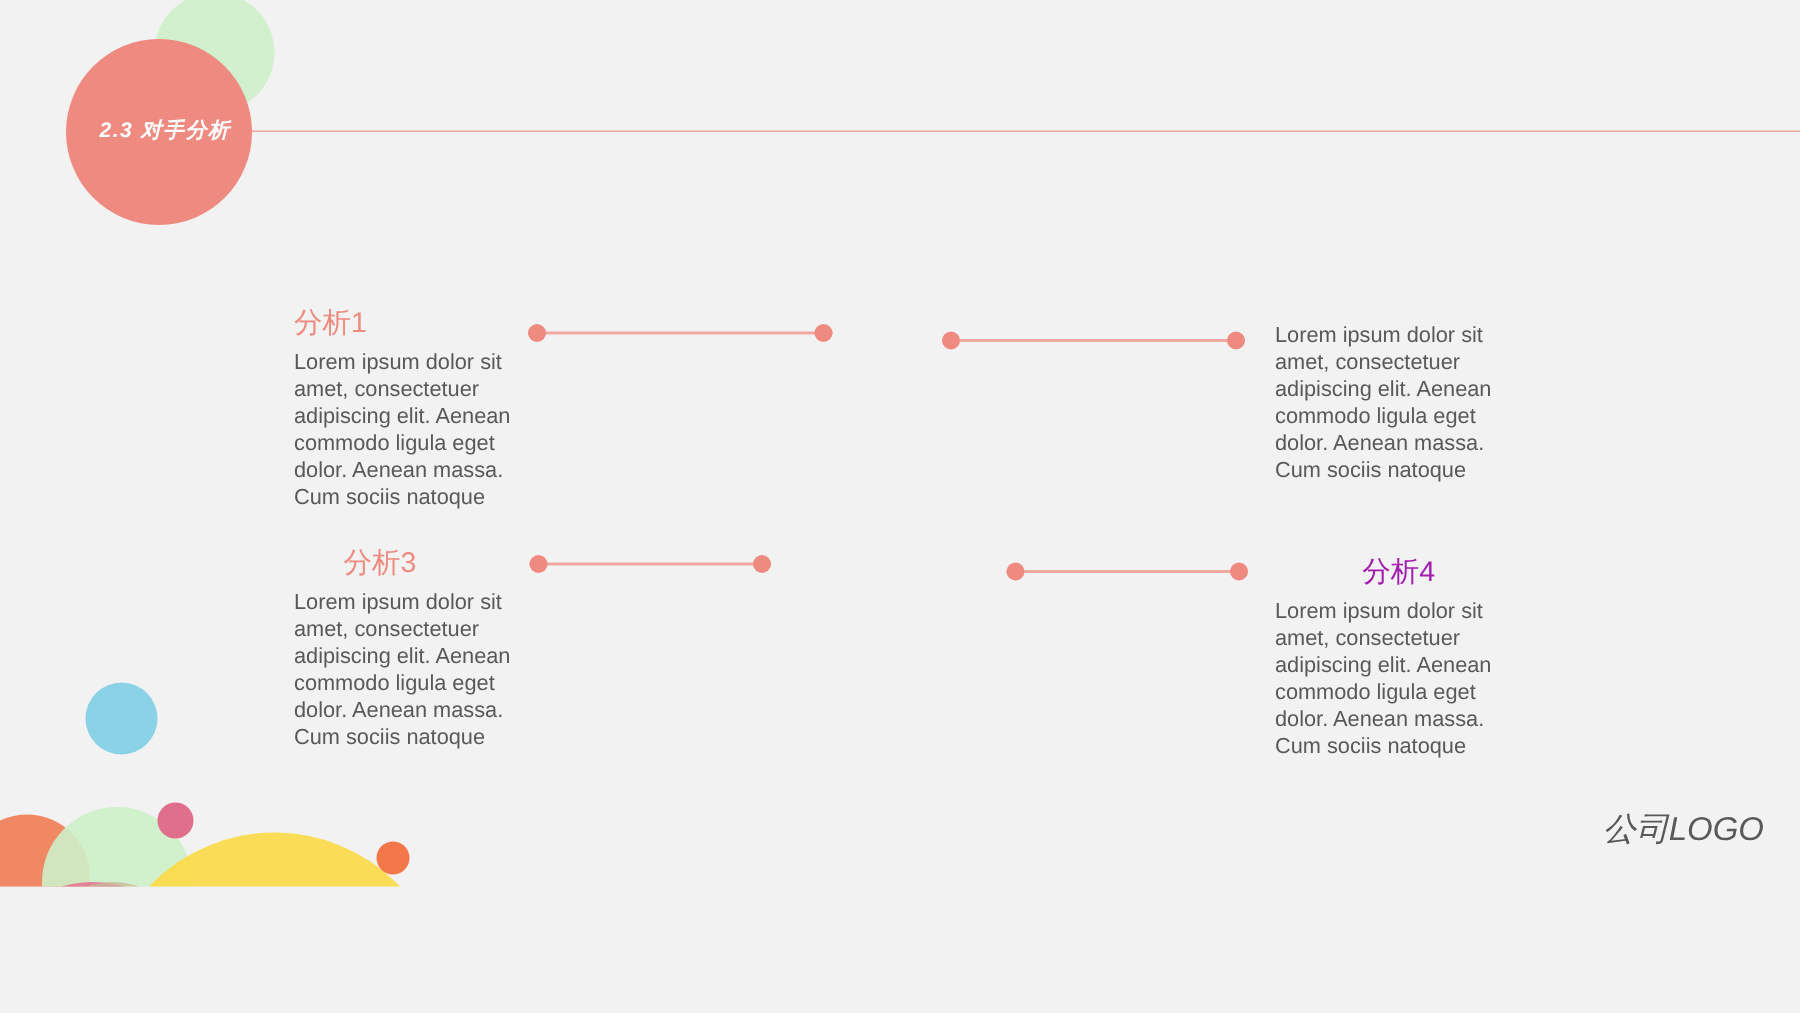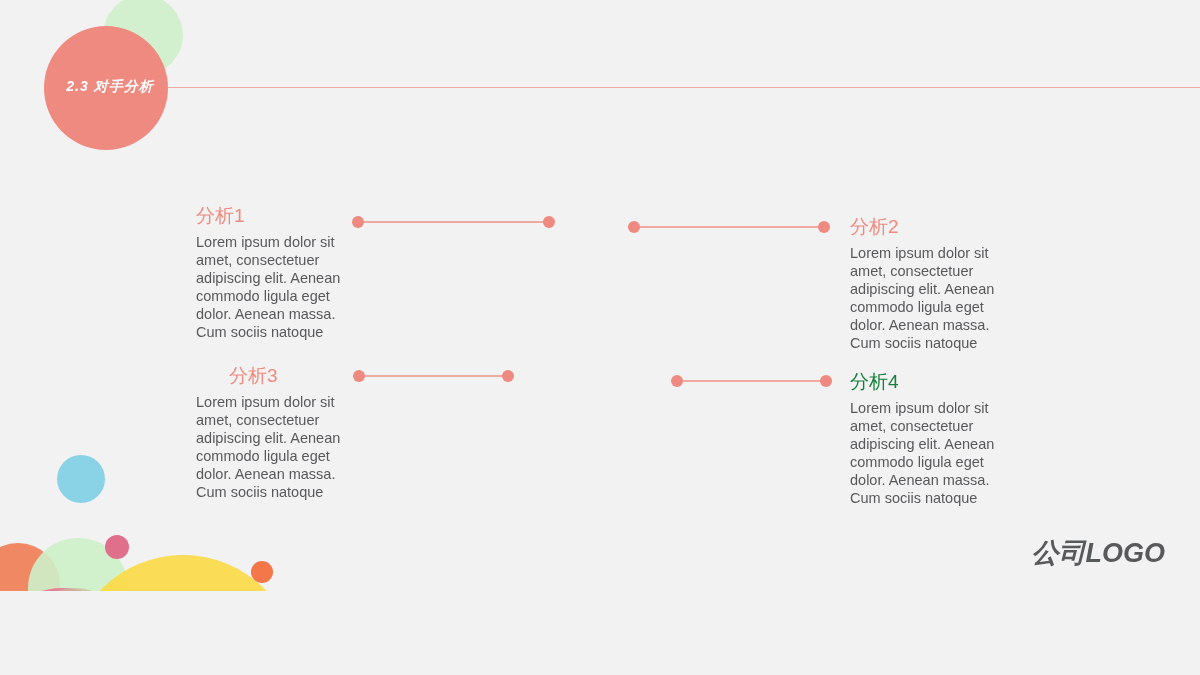--- a/index.html
+++ b/index.html
@@ -111,26 +111,26 @@
   .connector .dot.end   { right: 0; }
 
   #connector-1 { left: 352px; top: 216px; width: 203px; }
   #connector-2 { left: 628px; top: 221px; width: 202px; }
   #connector-3 { left: 353px; top: 370px; width: 161px; }
   #connector-4 { left: 671px; top: 375px; width: 161px; }
 
   
   #footer-logo {
     position: absolute;
-    right: 35px;
+    right: 24px;
     bottom: 22px;
     color: #58595b;
-    font-size: 27px;
+    font-size: 22px;
     font-style: italic;
-    font-weight: bold;
+    font-weight: normal;
     letter-spacing: 0px;
     line-height: 32px;
     white-space: nowrap;
   }
 </style>
 </head>
 <body style="background: rgb(242, 242, 242);">
 
 <div id="slide" style="background: rgb(242, 242, 242);">
 
@@ -151,31 +151,30 @@
   <div id="header-rule" style="background: rgb(235, 169, 162);"></div>
   <div id="title-circle" style="background: rgb(239, 138, 129);"></div>
   <div id="title-text" style="color: rgb(255, 255, 255);">2.3  对手分析</div>
 
   <div class="block block-left" id="block-1">
     <p class="block-heading" style="color: rgb(239, 138, 127);">分析1</p>
     <p class="block-body" style="color: rgb(88, 89, 91);">Lorem ipsum dolor sit amet, consectetuer adipiscing elit. Aenean commodo ligula eget dolor. Aenean massa. Cum sociis natoque</p>
   </div>
 
   <div class="block block-right" id="block-2">
-    <p class="block-heading" style="color: rgb(239, 138, 127);">分析2</p>
     <p class="block-body" style="color: rgb(88, 89, 91);">Lorem ipsum dolor sit amet, consectetuer adipiscing elit. Aenean commodo ligula eget dolor. Aenean massa. Cum sociis natoque</p>
   </div>
 
   <div class="block block-left" id="block-3">
     <p class="block-heading" style="color: rgb(239, 138, 127); margin-left: 33px;">分析3</p>
     <p class="block-body" style="color: rgb(88, 89, 91);">Lorem ipsum dolor sit amet, consectetuer adipiscing elit. Aenean commodo ligula eget dolor. Aenean massa. Cum sociis natoque</p>
   </div>
 
   <div class="block block-right" id="block-4">
-    <p class="block-heading" style="color: #15803d;">分析4</p>
+    <p class="block-heading" style="color: #a21caf; text-align: center;">分析4</p>
     <p class="block-body" style="color: rgb(88, 89, 91);">Lorem ipsum dolor sit amet, consectetuer adipiscing elit. Aenean commodo ligula eget dolor. Aenean massa. Cum sociis natoque</p>
   </div>
 
   <div class="connector" id="connector-1">
     <div class="bar" style="background: rgb(239, 169, 161);"></div>
     <div class="dot start" style="background: rgb(239, 138, 129);"></div>
     <div class="dot end" style="background: rgb(239, 138, 129);"></div>
   </div>
   <div class="connector" id="connector-2">
     <div class="bar" style="background: rgb(239, 169, 161);"></div>

